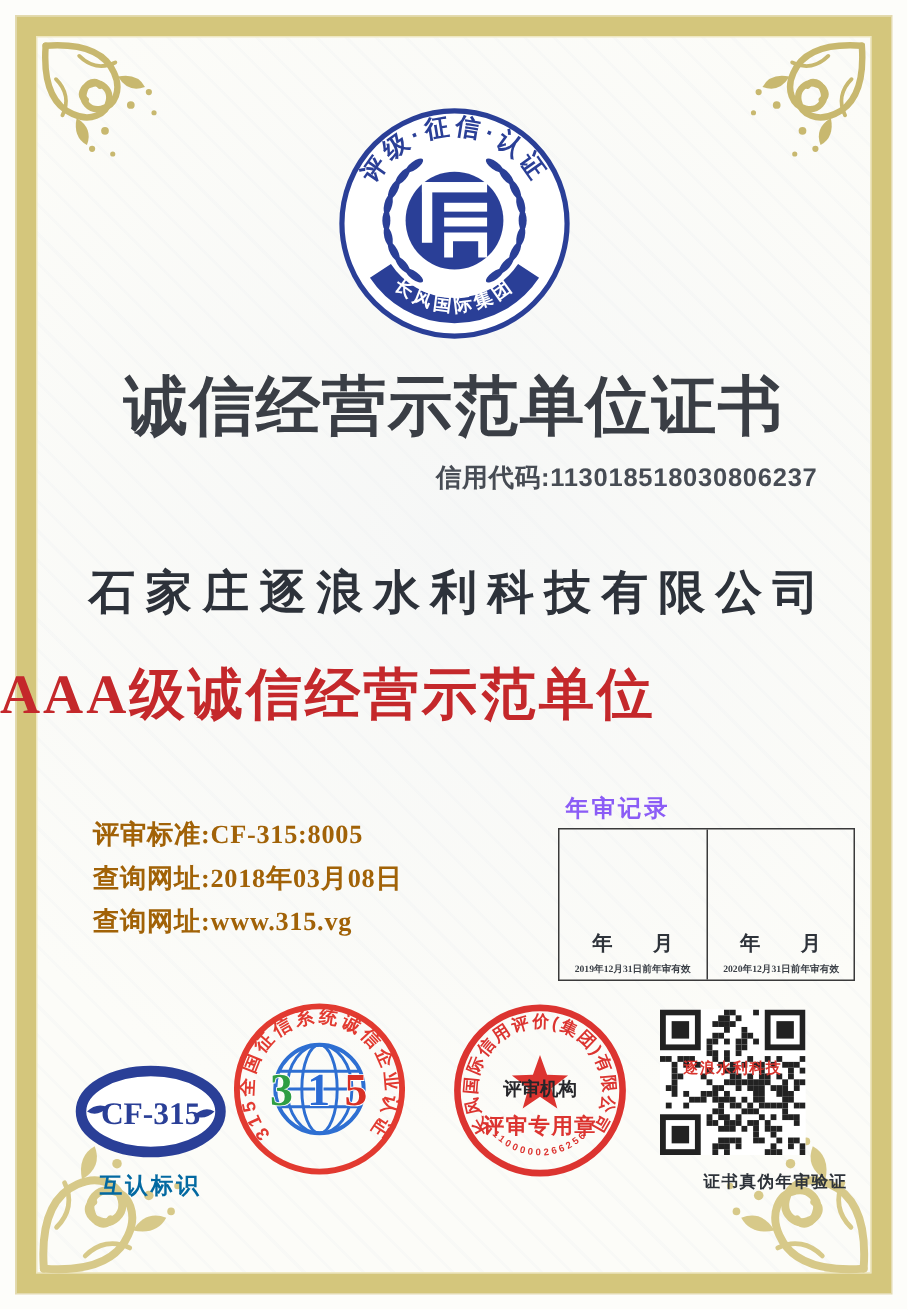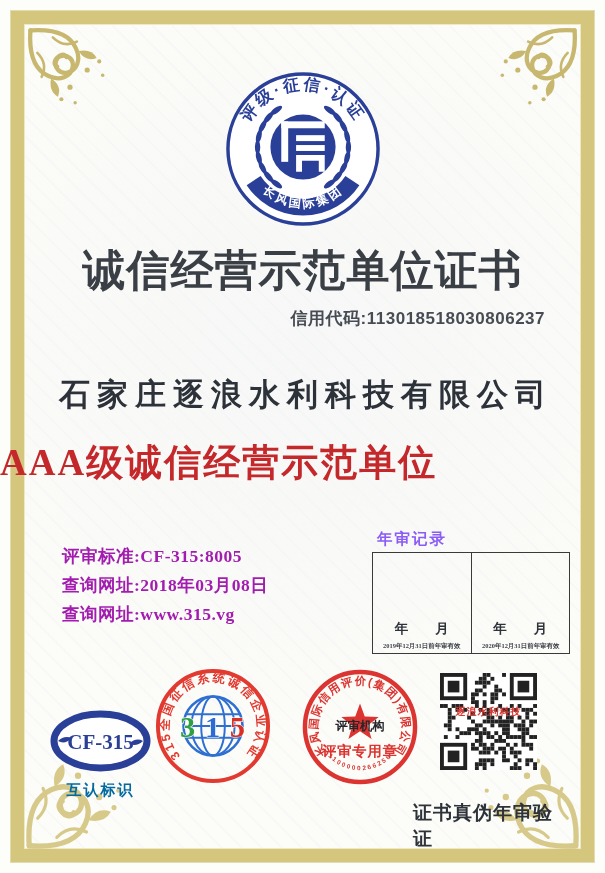--- a/index.html
+++ b/index.html
@@ -34,21 +34,21 @@
   .company{
     position:absolute;left:0;top:374px;width:100%;text-align:center;
     font-size:31px;font-weight:900;color:#2d323a;letter-spacing:7px;white-space:nowrap;text-indent:7px;
   }
   .award{
     position:absolute;left:0;top:438px;width:100%;
     font-family:"Liberation Serif",serif;font-size:37px;font-weight:bold;color:#c4282b;
     letter-spacing:2px;white-space:nowrap;
   }
   .details{position:absolute;left:62px;top:542px;font-family:"Liberation Serif",serif;}
-  .detail-line{font-size:17.5px;font-weight:bold;color:#a21caf;line-height:29px;letter-spacing:.5px;}
+  .detail-line{font-size:17.5px;font-weight:bold;color:#a16207;line-height:29px;letter-spacing:.5px;}
   .review-label{
     position:absolute;left:377px;top:529px;font-family:"Liberation Serif",serif;
     font-size:15.5px;font-weight:bold;color:#8b5cf6;letter-spacing:2px;
   }
   .review-table{
     position:absolute;left:372px;top:552px;width:196px;height:100px;
     border:1.5px solid #3a3a3a;display:flex;
   }
   .review-cell{position:relative;flex:1;}
   .review-cell + .review-cell{border-left:1.5px solid #3a3a3a;}
@@ -69,22 +69,22 @@
     font-family:"Liberation Serif",serif;font-size:15px;font-weight:bold;color:#0369a1;letter-spacing:2px;
   }
   .globe-seal{left:154px;top:667px;width:118px;height:118px;}
   .star-seal{left:301px;top:668px;width:118px;height:118px;}
   .qr{position:absolute;left:440px;top:673px;width:97px;height:97px;background:#fff;}
   .qr-overlay{
     position:absolute;left:440px;top:705px;width:97px;text-align:center;
     font-size:10px;font-weight:bold;color:#d8352f;letter-spacing:1px;white-space:nowrap;
   }
   .qr-caption{
-    position:absolute;left:413px;top:780px;width:152px;text-align:left;
-    font-family:"Liberation Serif",serif;font-size:19px;font-weight:bold;color:#2e333a;letter-spacing:1px;margin-top:20px;
+    position:absolute;left:413px;top:780px;width:152px;text-align:right;
+    font-family:"Liberation Serif",serif;font-size:11px;font-weight:bold;color:#2e333a;letter-spacing:1px;
   }
 </style>
 </head>
 <body>
 
 <div class="cert">
   <div class="frame"></div>
 
   <svg width="0" height="0" style="position:absolute">
     <symbol id="flourish" viewBox="0 0 100 100">

